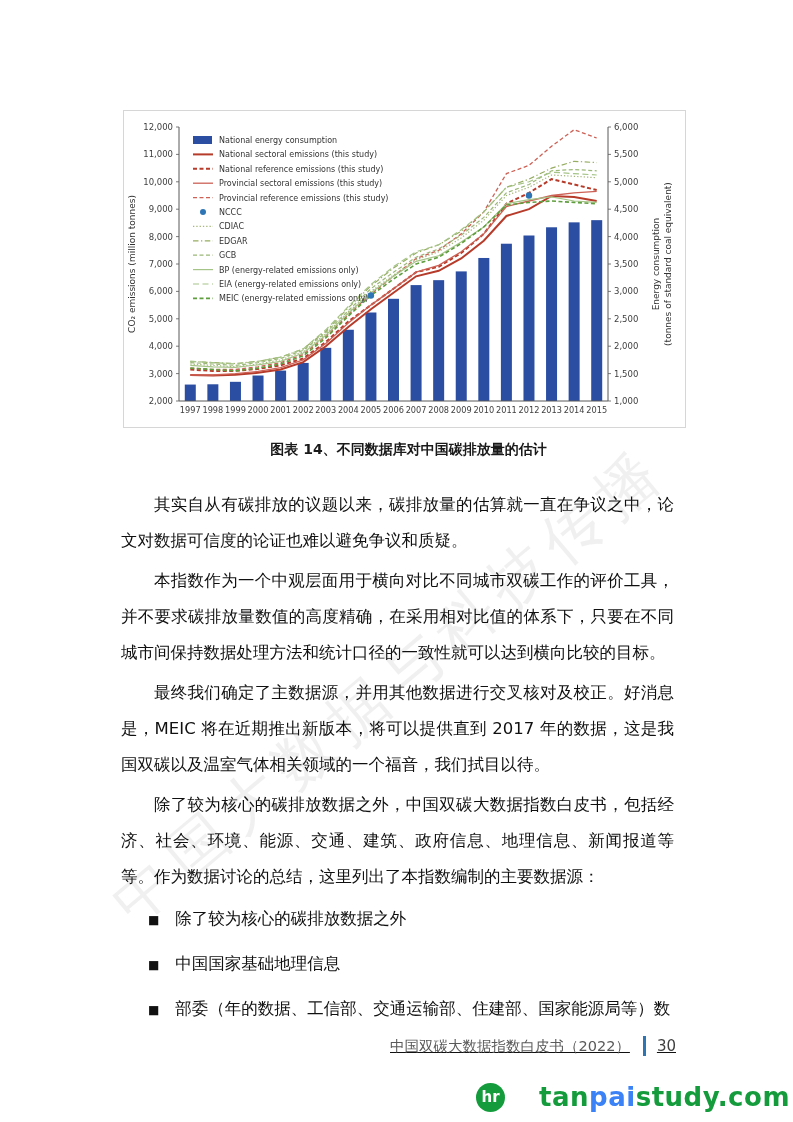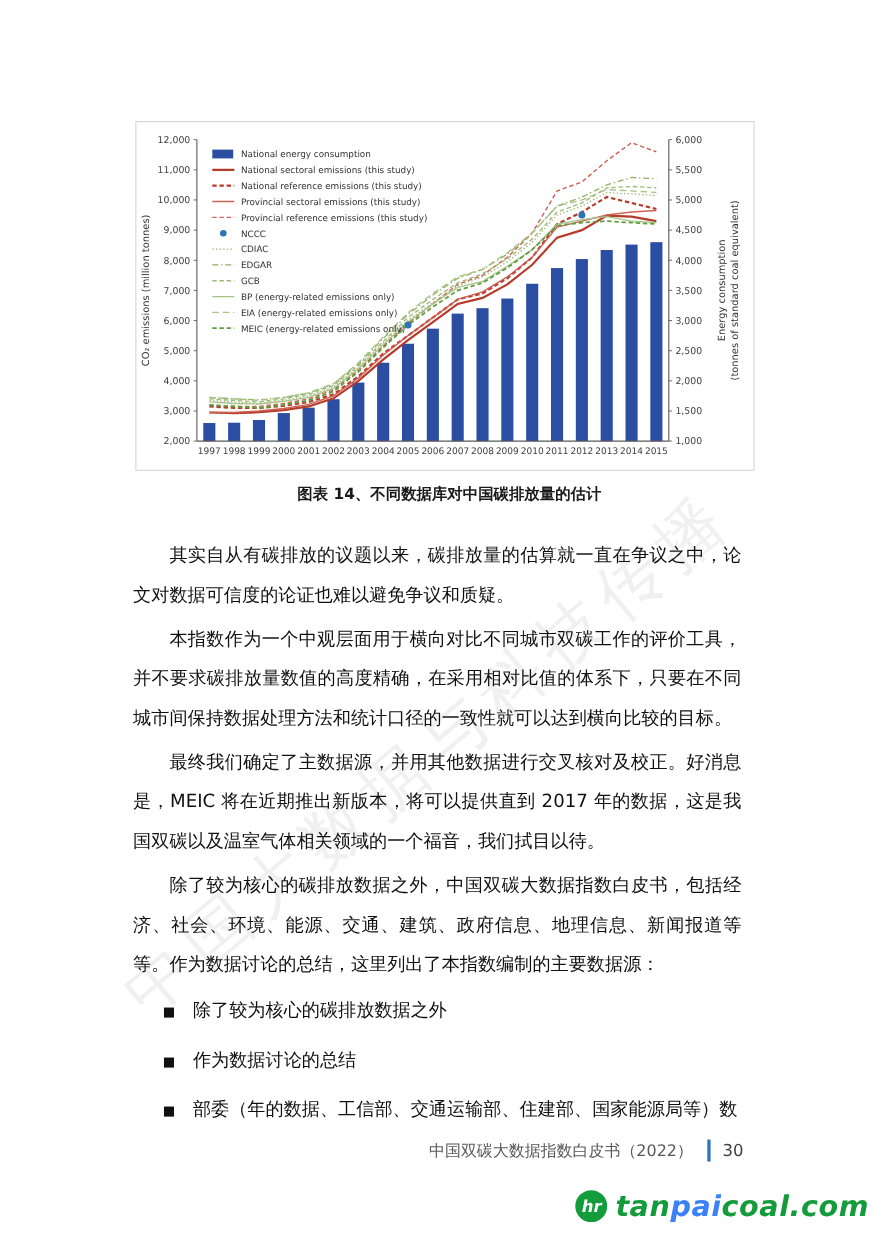--- a/index.html
+++ b/index.html
@@ -29,28 +29,28 @@
     margin:0 0 4px 0;line-height:36px;text-align:justify;text-indent:33px;
   }
   .bullet-list{list-style:none;margin:6px 0 0 0;padding:0;}
   .bullet-list li{
     display:flex;align-items:baseline;line-height:36px;margin-bottom:8px;
   }
   .bullet-list .marker{
     font-size:12px;margin:0 16px 0 27px;flex:0 0 auto;color:#111;
   }
   .footer{
-    position:absolute;top:1036px;right:117px;display:flex;align-items:center;
+    position:absolute;top:1036px;right:117px;display:flex;align-items:center;text-decoration:underline;
   }
   .footer .doc-title{font-size:14.5px;color:#595959;}
   .footer .divider{width:3px;height:20px;background:#2e75b6;margin:0 11px 0 13px;}
   .footer .page-num{font-size:15px;color:#3f3f3f;text-align:center;}
   .logo{
-    position:absolute;top:1082px;right:3px;display:flex;align-items:flex-start;
-    font-style:italic;font-weight:bold;
+    position:absolute;top:1082px;right:3px;display:flex;align-items:center;
+    font-weight:bold;gap:27px;
   }
   .logo-circle{
     width:29px;height:29px;border-radius:50%;background:#149c3c;color:#fff;
     display:flex;align-items:center;justify-content:center;
     font-size:15px;margin-right:7px;flex:0 0 auto;
   }
   .logo-text{font-size:26px;letter-spacing:0.5px;white-space:nowrap;}
 </style>
 </head>
 <body>
@@ -196,33 +196,33 @@
     <p>最终我们确定了主数据源，并用其他数据进行交叉核对及校正。好消息是，MEIC 将在近期推出新版本，将可以提供直到 2017 年的数据，这是我国双碳以及温室气体相关领域的一个福音，我们拭目以待。</p>
     <p>除了较为核心的碳排放数据之外，中国双碳大数据指数白皮书，包括经济、社会、环境、能源、交通、建筑、政府信息、地理信息、新闻报道等等。作为数据讨论的总结，这里列出了本指数编制的主要数据源：</p>
 
     <ul class="bullet-list">
       <li>
         <span class="marker">■</span>
         <span>除了较为核心的碳排放数据之外</span>
       </li>
       <li>
         <span class="marker">■</span>
-        <span>作为数据讨论的总结</span>
+        <span>中国国家基础地理信息</span>
       </li>
       <li>
         <span class="marker">■</span>
         <span>部委（年的数据、工信部、交通运输部、住建部、国家能源局等）数</span>
       </li>
     </ul>
   </div>
 
   <div class="footer">
     <span class="doc-title">中国双碳大数据指数白皮书（2022）</span>
     <span class="divider" style="background: rgb(46, 117, 182);"></span>
     <span class="page-num">30</span>
   </div>
 
   <div class="logo">
     <span class="logo-circle" style="background: rgb(20, 156, 60);">hr</span>
-    <span class="logo-text"><span id="logo-seg1" style="color: rgb(20, 156, 60);">tan</span><span id="logo-seg2" style="color: #3b82f6;">pai</span><span id="logo-seg3" style="color: rgb(20, 156, 60);">coal.com</span></span>
+    <span class="logo-text"><span id="logo-seg1" style="color: rgb(20, 156, 60);">tan</span><span id="logo-seg2" style="color: #3b82f6;">pai</span><span id="logo-seg3" style="color: rgb(20, 156, 60);">study.com</span></span>
   </div>
 
 </div>
 
 </body></html>

